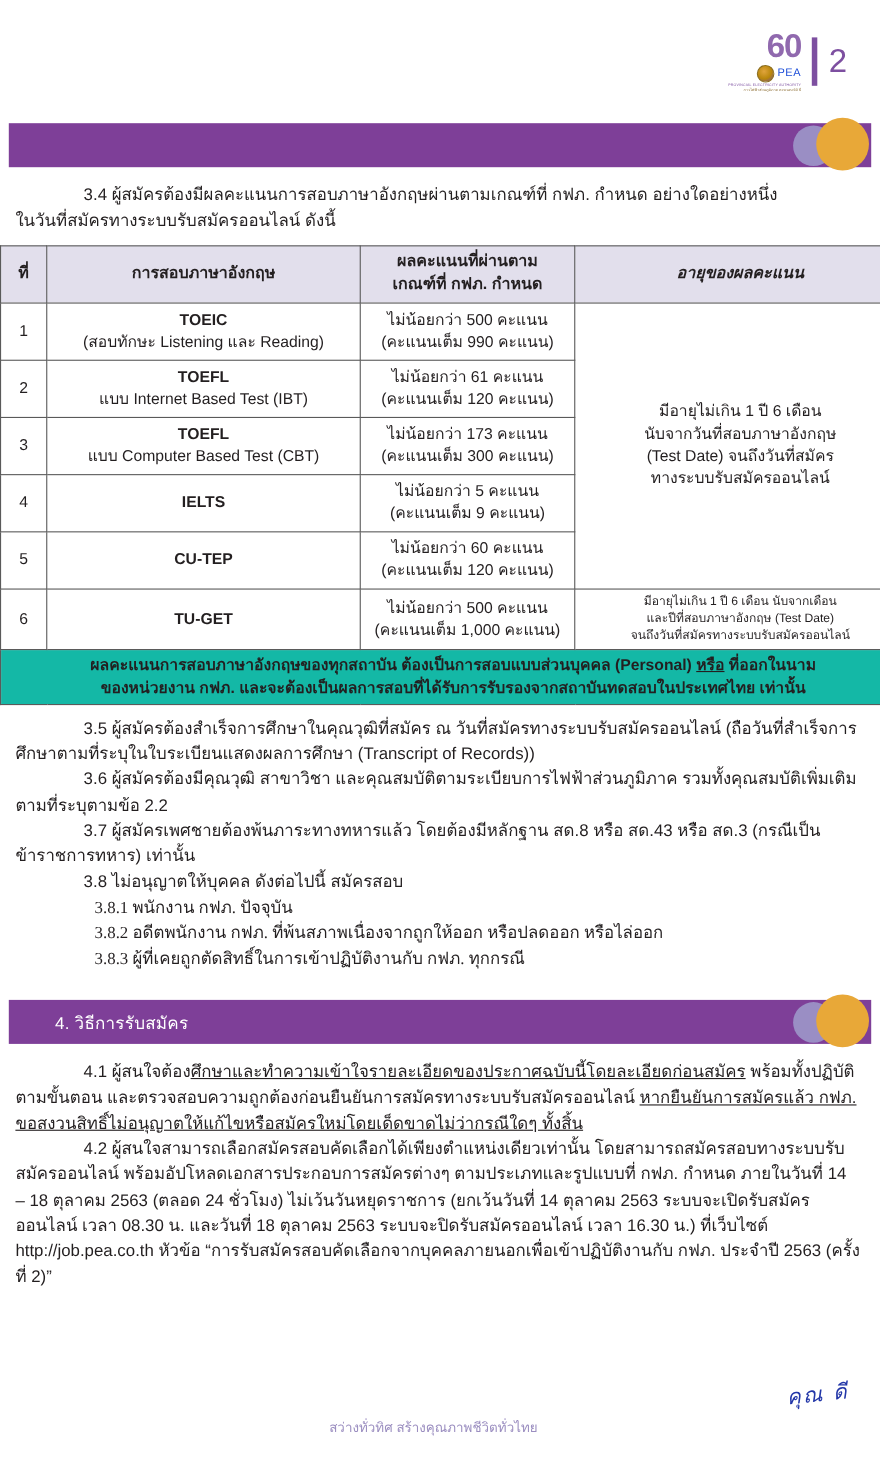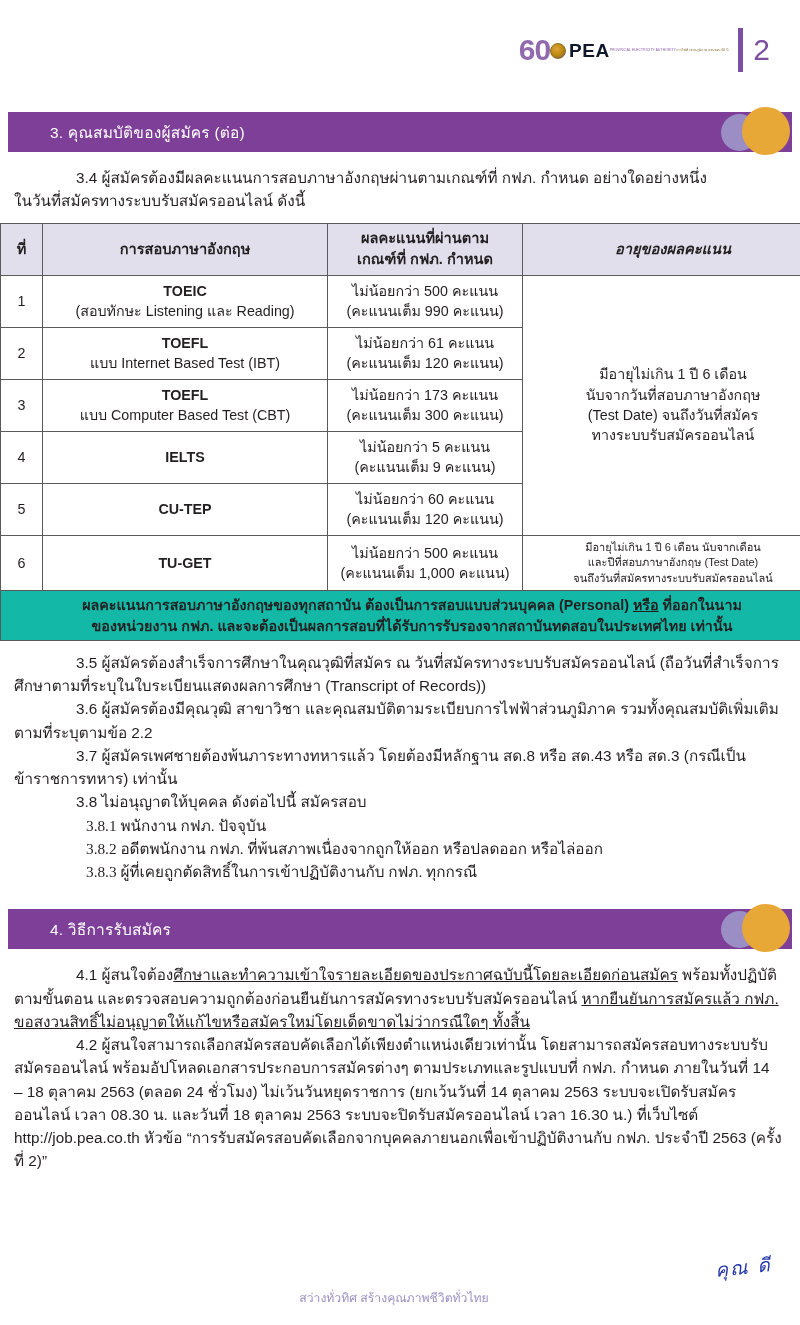--- a/index.html
+++ b/index.html
@@ -19,22 +19,22 @@
   
   .logo-area {
     position: absolute;
     top: 28px; right: 30px;
     display: flex;
     align-items: center;
     gap: 10px;
   }
   .logo-block {
     display: flex;
-    flex-direction: row;
-    align-items: center;
+    flex-direction: column;
+    align-items: flex-end;
     line-height: 1;
   }
   .logo-60 {
     font-size: 30px;
     font-weight: bold;
     color: #7d4fa0;
     letter-spacing: -1px;
     opacity: .85;
     position: relative;
   }
@@ -44,23 +44,23 @@
     gap: 3px;
     margin-top: 1px;
   }
   .pea-seal {
     width: 16px; height: 16px;
     border-radius: 50%;
     background: radial-gradient(circle at 40% 35%, #e0a43c 0%, #b8860b 55%, #6d4ba0 100%);
     border: 1px solid #8a6d1f;
   }
   .pea-text {
-    font-size: 19px;
-    font-weight: bold;
-    color: #0f172a;
+    font-size: 10px;
+    font-weight: normal;
+    color: #1d4ed8;
     letter-spacing: .5px;
   }
   .pea-tag {
     font-size: 3.2px;
     color: #7d4fa0;
     letter-spacing: .2px;
     margin-top: 1px;
     text-align: center;
   }
   .pea-sub {
@@ -209,21 +209,20 @@
     <div class="pea-sub">การไฟฟ้าส่วนภูมิภาค
 ครบรอบ 60 ปี</div>
   </div>
   <div class="page-rule"></div>
   <div class="page-num">2</div>
 </div>
 
 <div style="height:112px"></div>
 
 <div class="banner">
-  <span class="banner-title">3. คุณสมบัติของผู้สมัคร (ต่อ)</span>
   <span class="banner-circle-light"></span>
   <span class="banner-circle-gold"></span>
 </div>
 
 <div class="section-gap-1"></div>
 
 <p class="para">
   <span style="display:inline-block;text-indent:62px;">3.4 ผู้สมัครต้องมีผลคะแนนการสอบภาษาอังกฤษผ่านตามเกณฑ์ที่ กฟภ.    กำหนด อย่างใดอย่างหนึ่ง</span>
 </p>
 <p class="para">ในวันที่สมัครทางระบบรับสมัครออนไลน์ ดังนี้</p>

